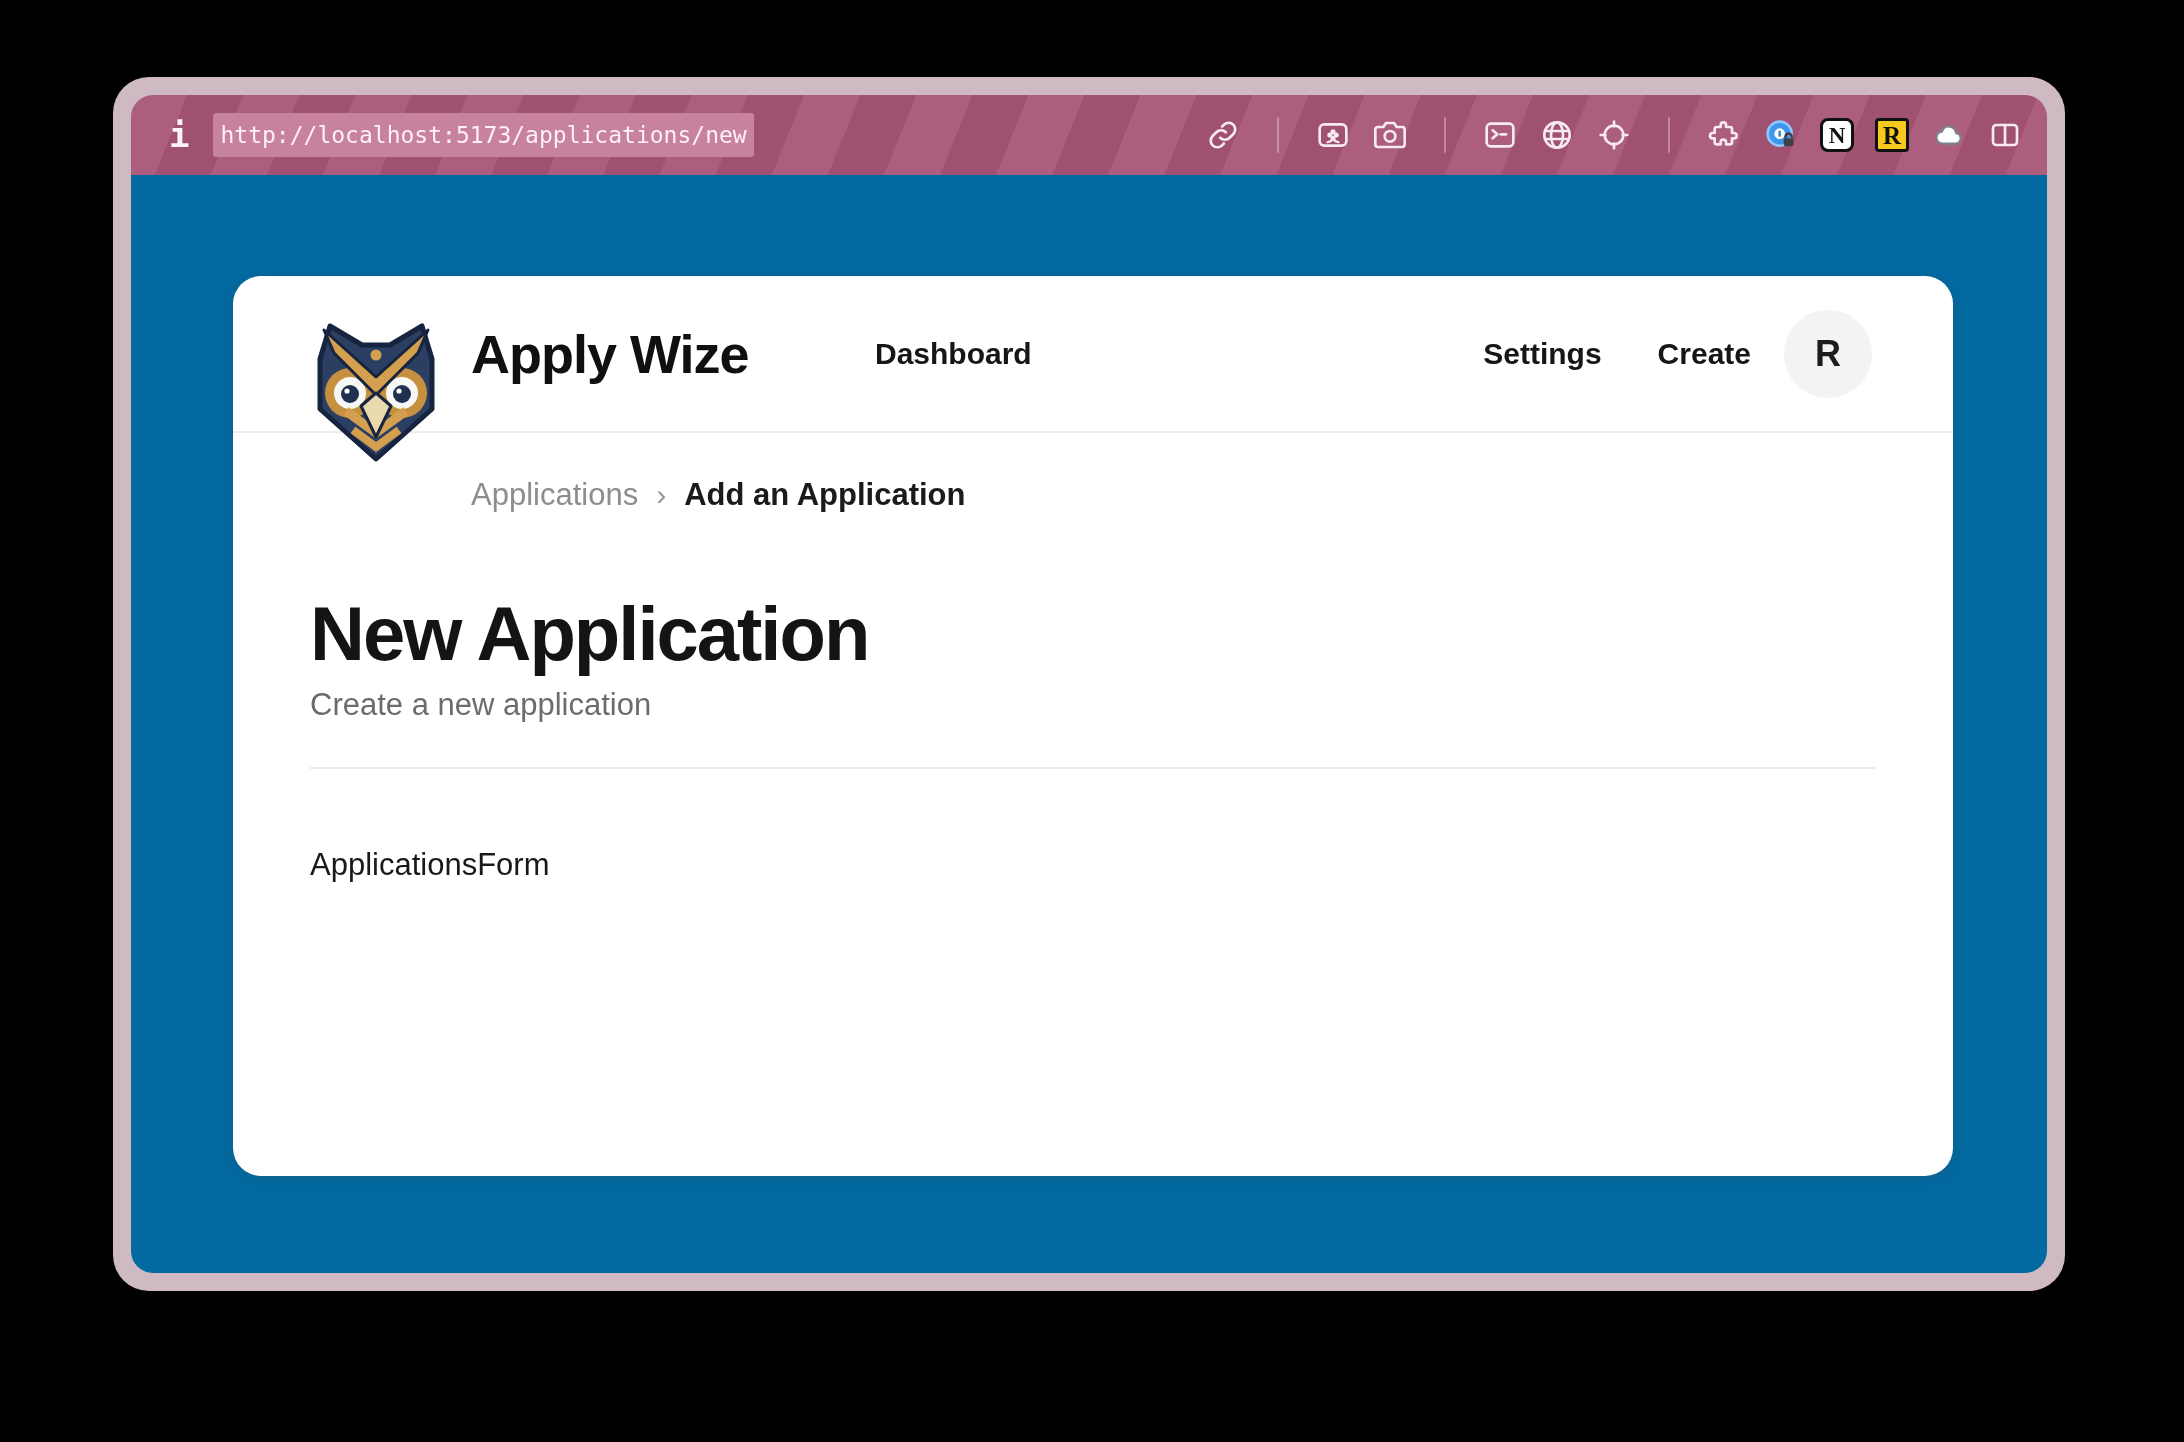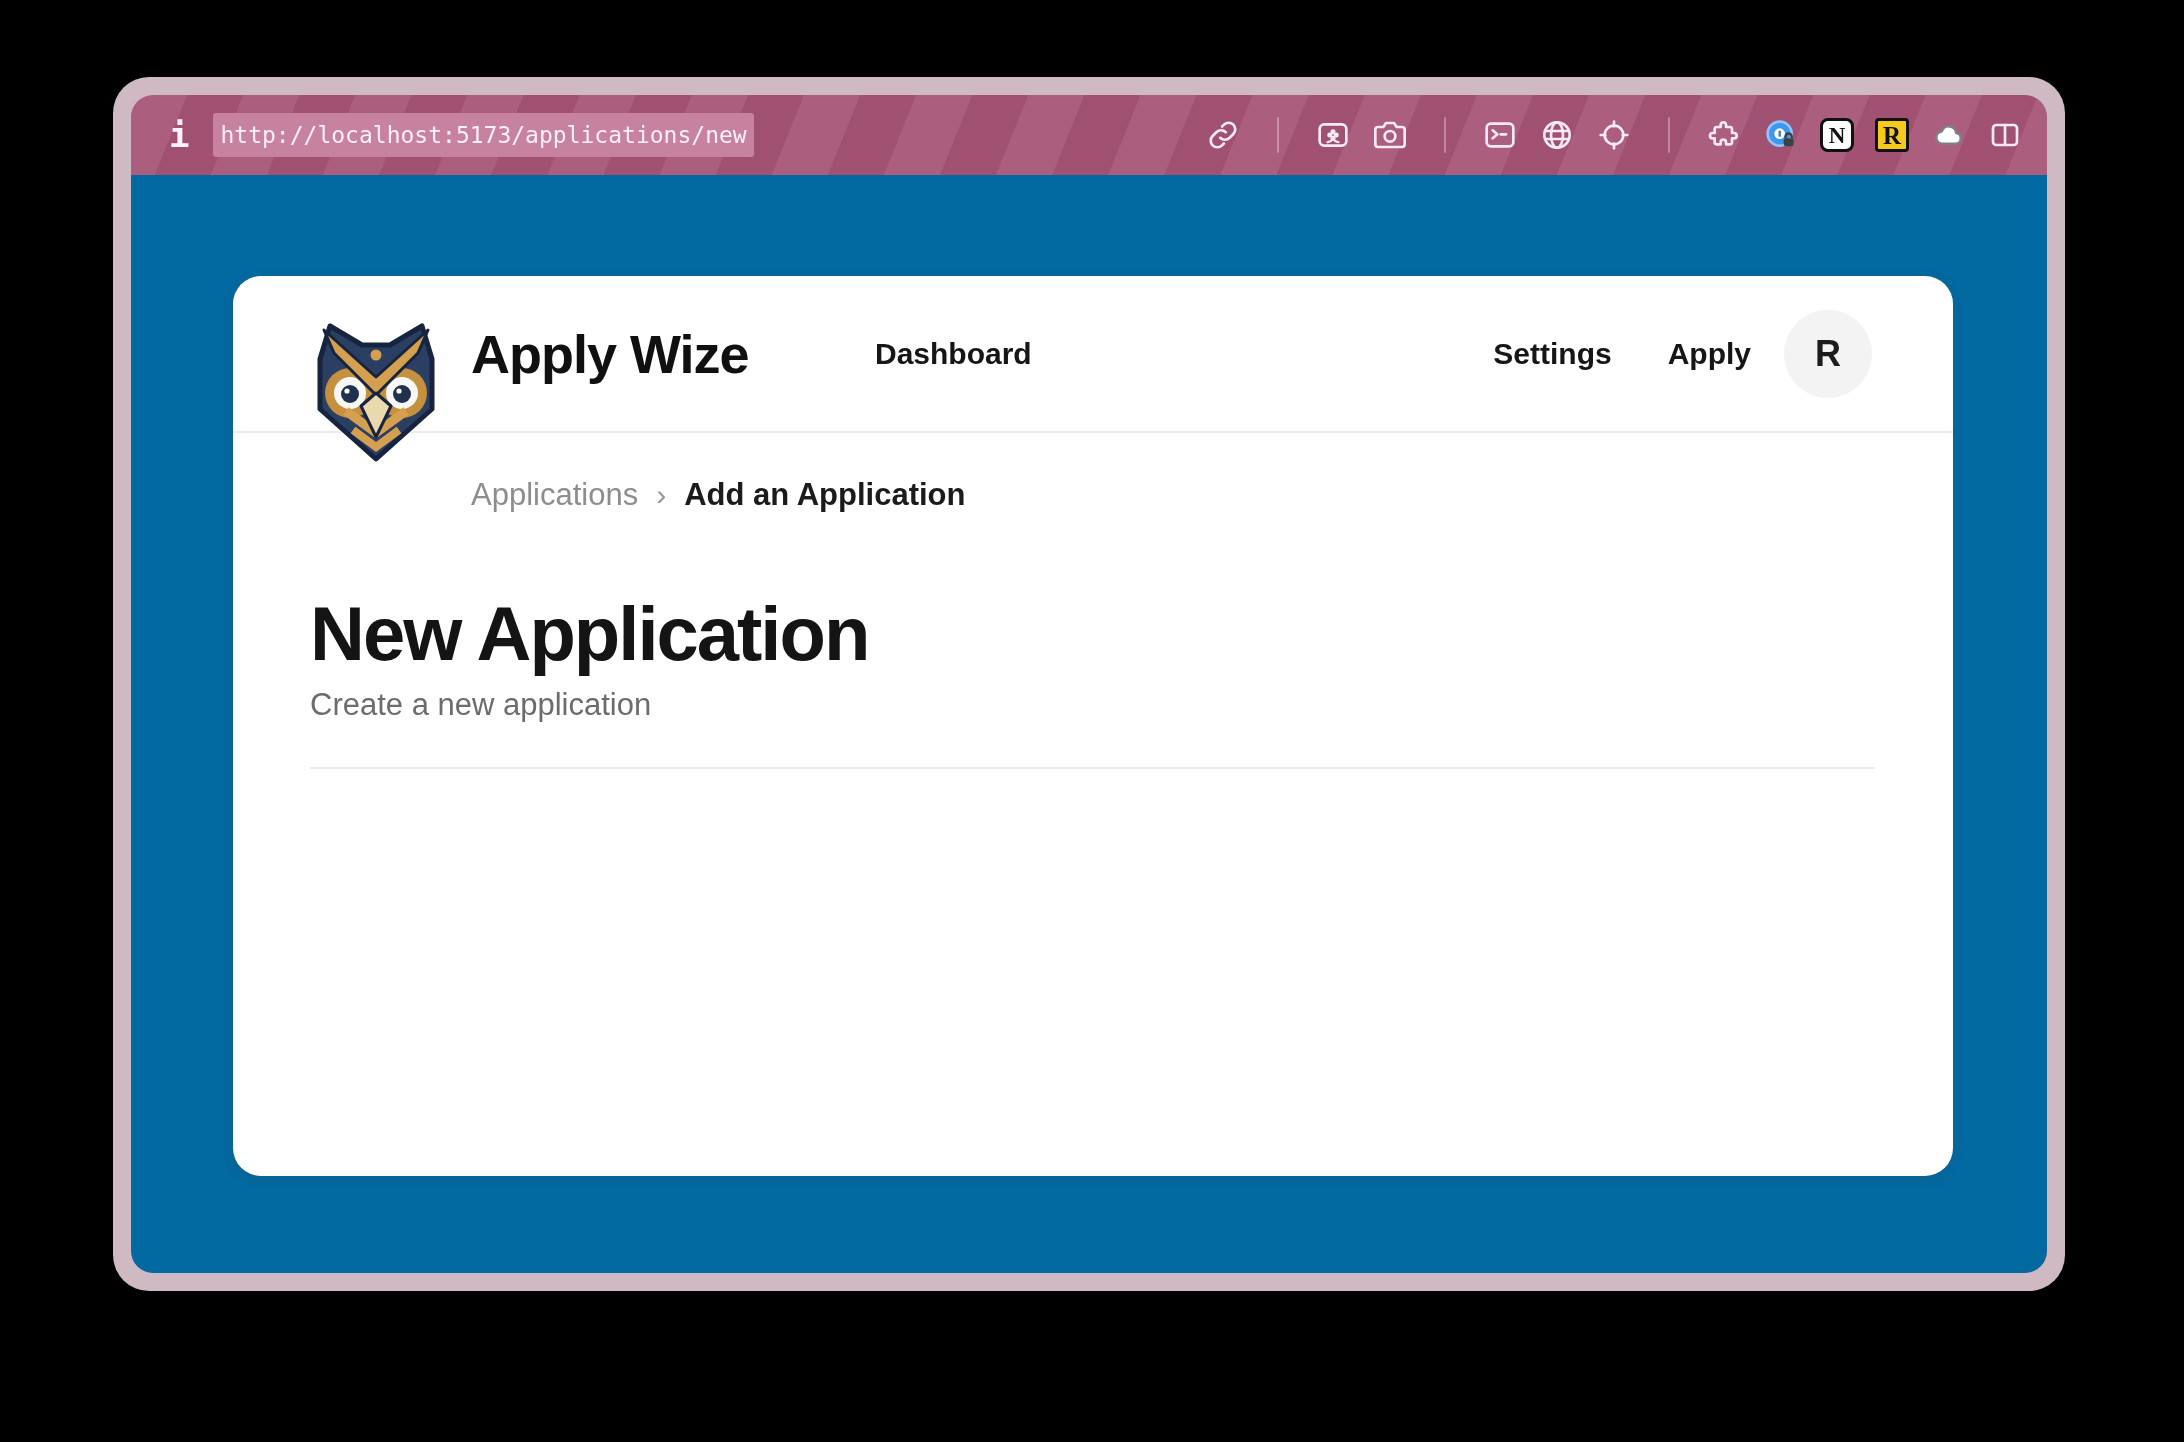--- a/index.html
+++ b/index.html
@@ -179,35 +179,36 @@
               <path d="M18 17 L70 64 L122 17 L112 40 L70 82 L28 40 Z" fill="#d4a050" stroke="#16243f" stroke-width="3" stroke-linejoin="round"></path>
               <circle cx="70" cy="42" r="5.5" fill="#d4a050"></circle>
               <polyline points="40,98 70,120 100,98" fill="none" stroke="#d4a050" stroke-width="9"></polyline>
               <polyline points="47,117 70,134 93,117" fill="none" stroke="#d4a050" stroke-width="8"></polyline>
               <path d="M70 80 L55 93 L70 124 L85 93 Z" fill="#ead9ac" stroke="#16243f" stroke-width="3" stroke-linejoin="round"></path>
             </svg>
             <div class="hdr-item brand">Apply Wize</div>
             <div class="hdr-item nav-dashboard">Dashboard</div>
             <div class="header-right">
               <span class="hdr-link settings">Settings</span>
-              <span class="hdr-link logout">Apply</span>
+              <span class="hdr-link logout">Create</span>
               <span class="avatar">R</span>
             </div>
           </div>
 
           <div class="breadcrumb">
             <span class="bc-link">Applications</span>
             <span class="bc-sep">›</span>
             <span class="bc-current">Add an Application</span>
           </div>
 
           <div class="page-head">
             <div class="page-title">New Application</div>
             <div class="page-subtitle">Create a new application</div>
             <div class="rule"></div>
+            <div class="form-placeholder">ApplicationsForm</div>
           </div>
 
         </div>
       </div>
 
     </div>
   </div>
 </div>
 
 </body></html>

